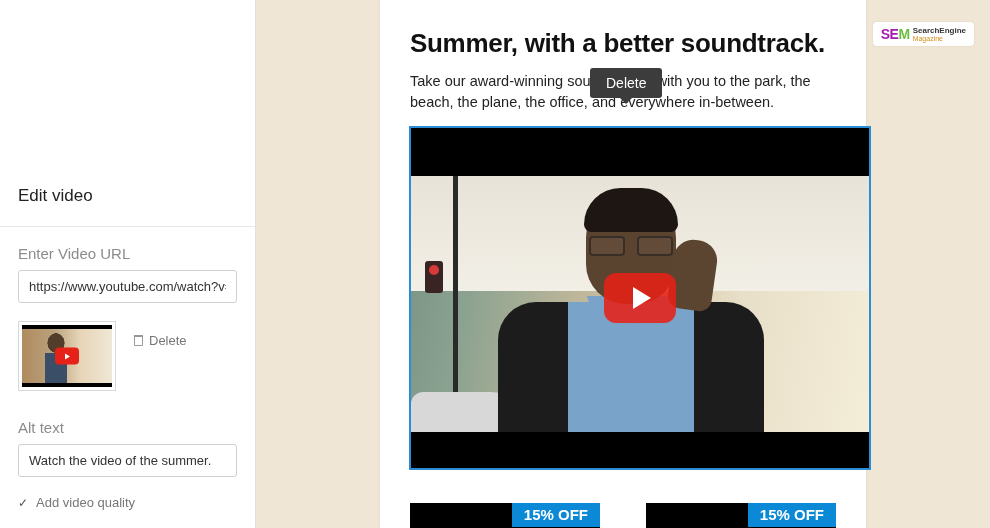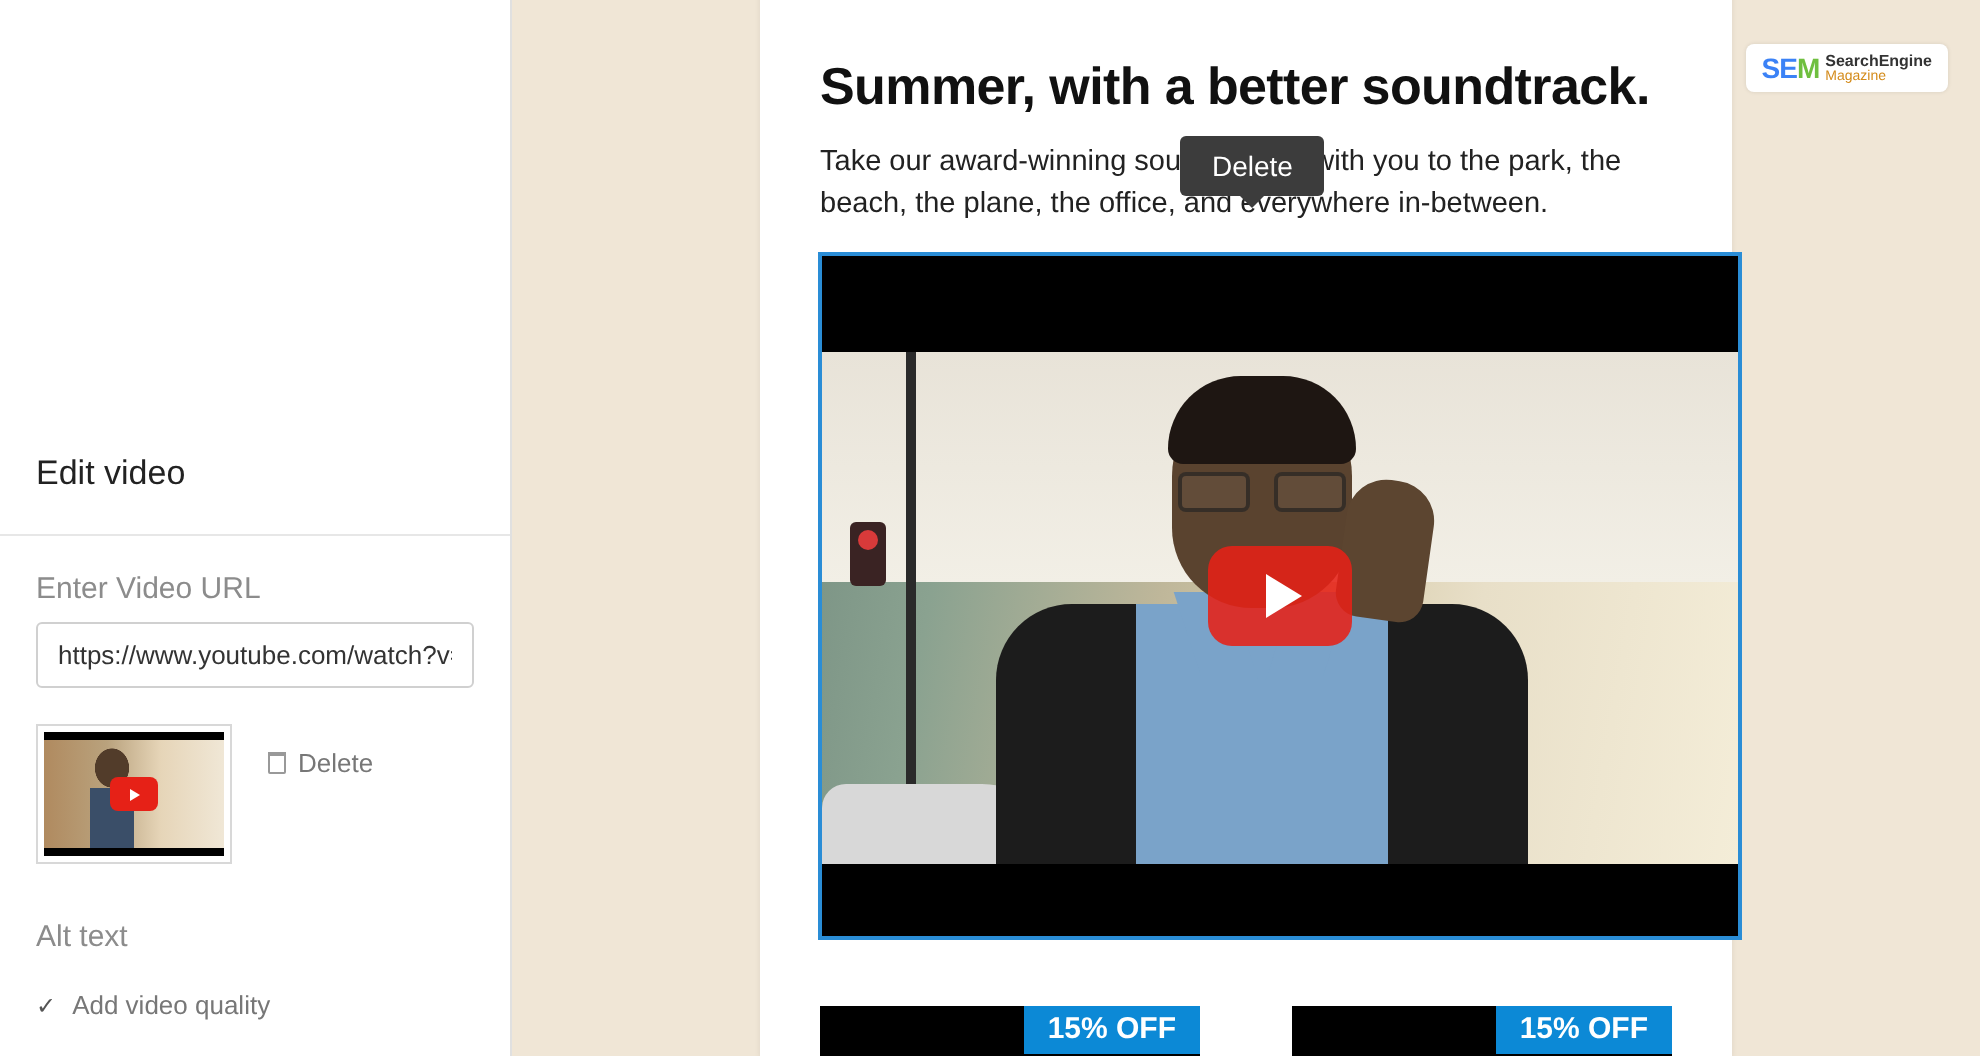--- a/index.html
+++ b/index.html
@@ -337,21 +337,21 @@
       border-radius: 4px;
       padding: 4px 8px;
       box-shadow: 0 0 2px rgba(0,0,0,0.1);
       display: flex;
       align-items: center;
       gap: 3px;
       font-size: 9px;
       color: #555;
     }
     .wm-logo { font-weight: 800; font-size: 14px; letter-spacing: -0.5px; }
-    .wm-se { color: #3b82f6; }
+    .wm-se { color: #a21caf; }
     .wm-m { color: #6fbf3f; }
     .wm-text { line-height: 1; }
     .wm-text b { display:block; font-size: 8px; color:#333; }
     .wm-text span { display:block; font-size: 7px; color:#d48b1a; }
   </style>
 </head>
 <body>
 
 <aside class="sidebar">
   <div class="sidebar-header">
@@ -370,20 +370,21 @@
         </div>
       </div>
       <div class="delete-link">
         <span class="trash-icon"></span>
         <span>Delete</span>
       </div>
     </div>
 
     <div class="alt-section">
       <label class="field-label">Alt text</label>
+      <input class="text-input" type="text" value="Watch the video of the summer." style="">
     </div>
 
     <div class="spacing-row">
       <span class="check-icon">✓</span>
       <span>Add video quality</span>
     </div>
 
   </div>
 </aside>
 

